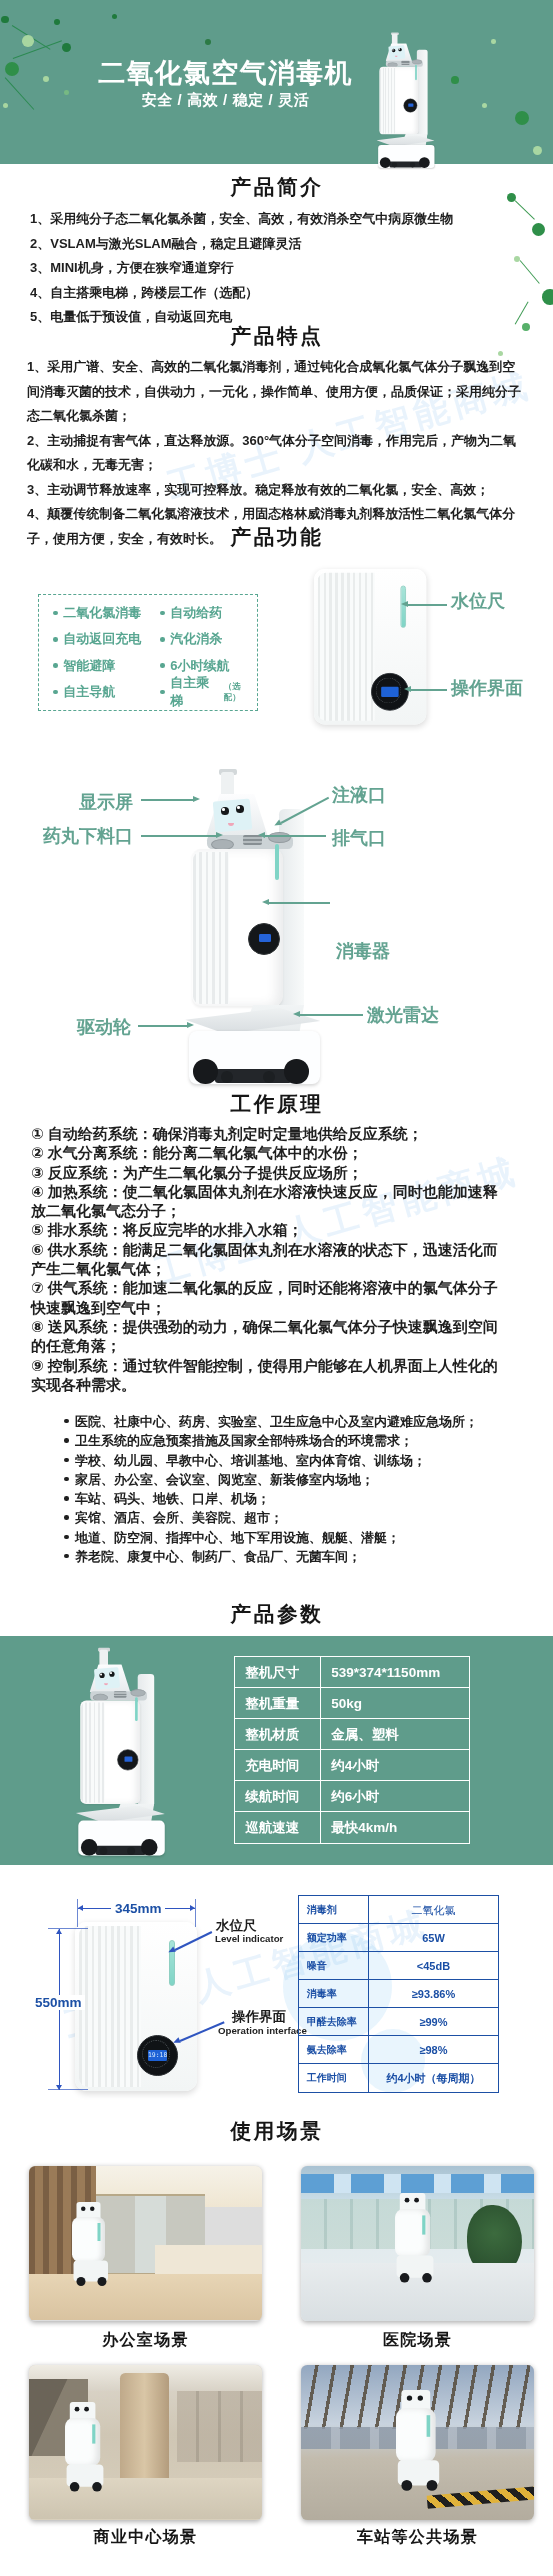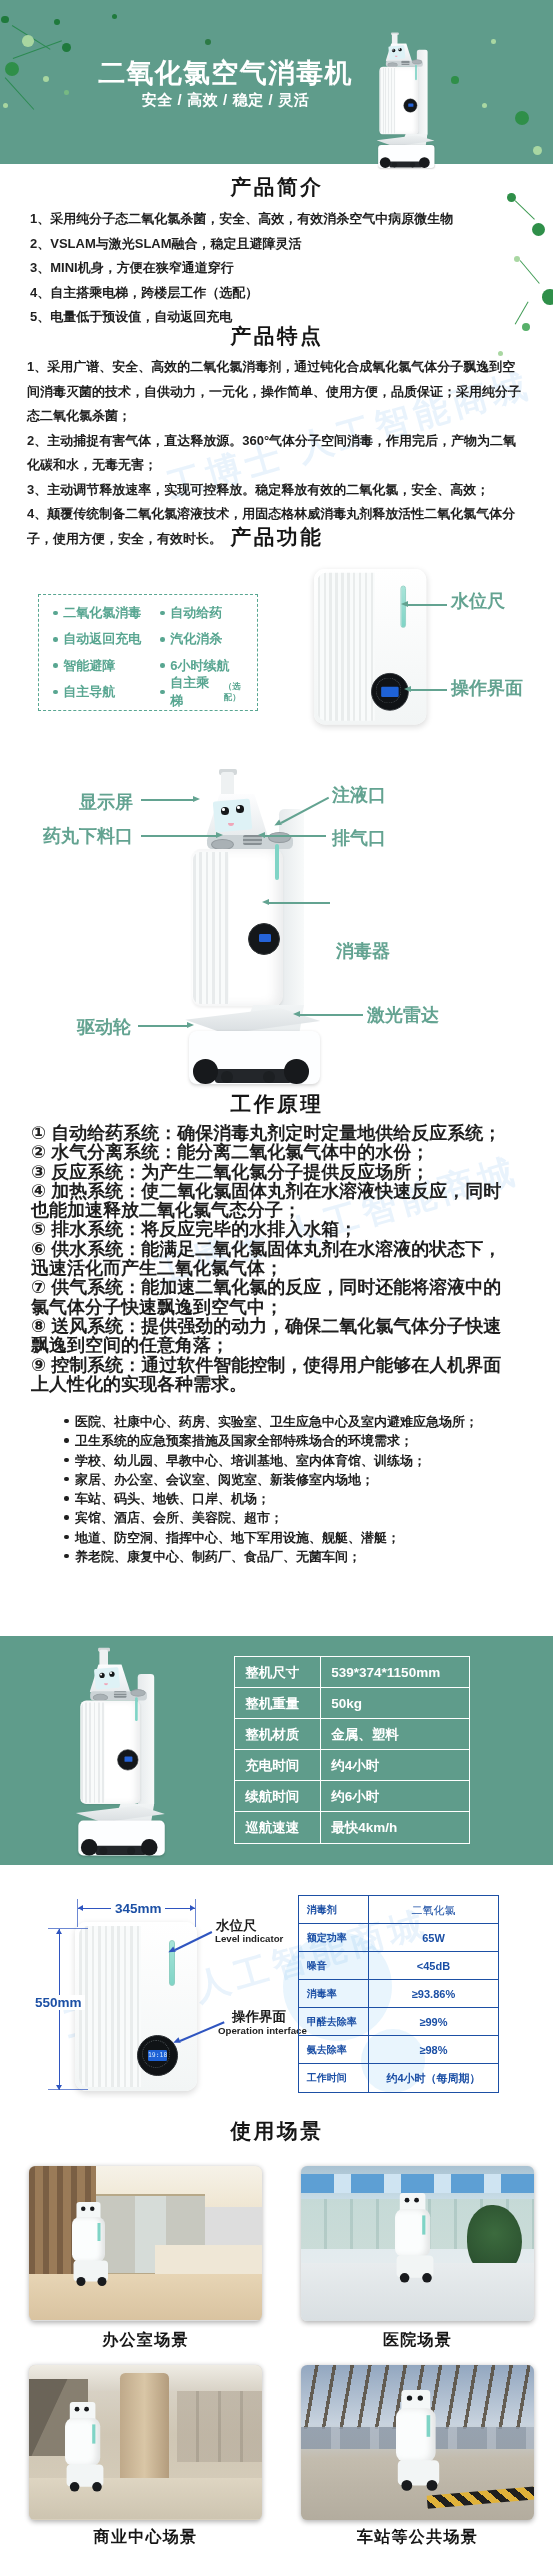--- a/index.html
+++ b/index.html
@@ -15,21 +15,21 @@
   .hero-sub{position:absolute;left:74px;top:91px;width:303px;text-align:center;
             font-size:15px;font-weight:bold;color:#ffffff;letter-spacing:0.6px;}
 
   
   .sec-title{position:absolute;left:0;width:554px;text-align:center;font-size:20.6px;
              font-weight:bold;color:#161616;letter-spacing:2.6px;}
 
   
   .plist{position:absolute;color:#1f1f1f;font-weight:bold;}
   .plist p{margin:0;font-size:13px;line-height:24.5px;}
-  .plist.tight p{font-size:18px;line-height:19.3px;}
+  .plist.tight p{font-size:15px;line-height:19.3px;}
   .scope-item{margin:0;font-size:13px;line-height:19.3px;font-weight:bold;color:#1f1f1f;}
   .sdot{display:inline-block;width:4.5px;height:4.5px;border-radius:50%;background:#1f1f1f;
         margin-right:6.4px;vertical-align:2.6px;}
 
   
   .fbox{position:absolute;left:38px;top:594px;width:220px;height:117px;
         border:1.3px dashed #58a691;display:grid;grid-template-columns:107px 1fr;
         padding:7.7px 0 7.7px 14px;align-content:space-between;}
   .fitem{display:flex;align-items:center;font-size:13px;font-weight:bold;color:#58a691;height:21px;}
   .fdot{width:4.5px;height:4.5px;border-radius:50%;background:#58a691;margin-right:5.8px;flex:none;}
@@ -360,20 +360,21 @@
     <p class="scope-item"><span class="sdot"></span><span>医院、社康中心、药房、实验室、卫生应急中心及室内避难应急场所；</span></p>
     <p class="scope-item"><span class="sdot"></span><span>卫生系统的应急预案措施及国家全部特殊场合的环境需求；</span></p>
     <p class="scope-item"><span class="sdot"></span><span>学校、幼儿园、早教中心、培训基地、室内体育馆、训练场；</span></p>
     <p class="scope-item"><span class="sdot"></span><span>家居、办公室、会议室、阅览室、新装修室内场地；</span></p>
     <p class="scope-item"><span class="sdot"></span><span>车站、码头、地铁、口岸、机场；</span></p>
     <p class="scope-item"><span class="sdot"></span><span>宾馆、酒店、会所、美容院、超市；</span></p>
     <p class="scope-item"><span class="sdot"></span><span>地道、防空洞、指挥中心、地下军用设施、舰艇、潜艇；</span></p>
     <p class="scope-item"><span class="sdot"></span><span>养老院、康复中心、制药厂、食品厂、无菌车间；</span></p>
   </div>
 
+  <div class="sec-title" style="top:1600px;">产品参数</div>
   <div class="band"></div>
 
   <div class="robot" style="left:75px;top:1647px;transform:scale(0.66);">
     <div class="chimcap"></div>
     <div class="chimney"></div>
     <div class="column"></div>
     <div class="head"></div>
     <div class="face"></div>
     <div class="eye" style="left:37px;top:39px;"></div>
     <div class="eye" style="left:52px;top:37px;"></div>

